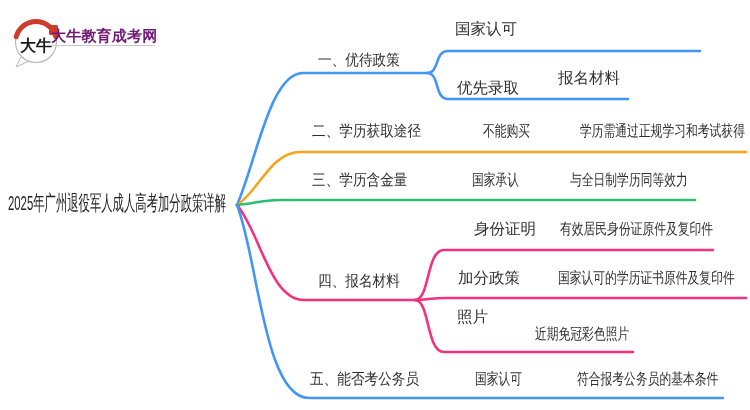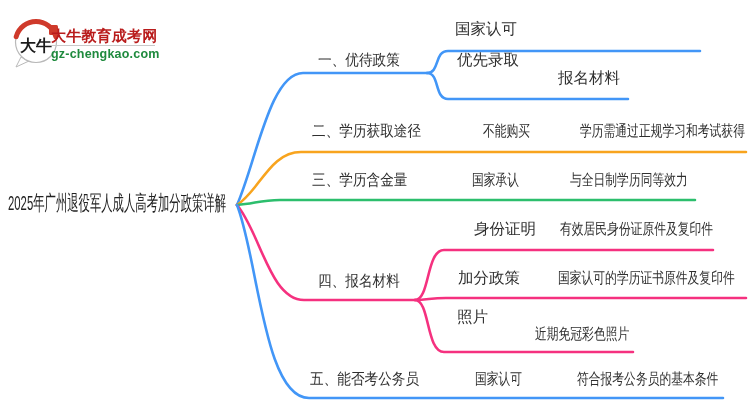--- a/index.html
+++ b/index.html
@@ -17,21 +17,21 @@
   .sx76{transform:scaleX(0.76);}
   .root-label{
     position:absolute;left:8px;top:192px;white-space:nowrap;color:#222;
     font-size:21px;line-height:1.06;transform:scaleX(0.54);transform-origin:left top;
   }
   
   .logo{position:absolute;left:8px;top:12px;width:170px;height:60px;}
   .logo-badge{position:absolute;left:0;top:2px;}
   .logo-title{
     position:absolute;left:43px;top:15px;font-size:15px;font-weight:bold;
-    color:#b91c1c;white-space:nowrap;letter-spacing:0.2px;
+    color:#701a75;white-space:nowrap;letter-spacing:0.2px;
   }
   .logo-divider{position:absolute;left:43px;top:32.5px;width:104px;height:1px;background:#c9c9c9;}
   .logo-domain{
     position:absolute;left:43px;top:34.5px;font-size:12.5px;font-weight:bold;
     color:#1e8a3d;white-space:nowrap;letter-spacing:0.2px;
   }
 </style>
 </head>
 <body>
 
@@ -60,28 +60,27 @@
   <div class="logo">
     <svg class="logo-badge" width="56" height="56" viewBox="0 0 56 56">
       <path d="M13,43 L8,53 L21,47 Z" fill="#ffffff" stroke-width="1" stroke="#b9b9b9"></path>
       <circle cx="28" cy="28" r="20.5" fill="#ffffff" stroke-width="1.2" stroke="#b9b9b9"></circle>
       <path d="M8.2,22.7 A20.5,20.5 0 0 1 47.8,22.7" fill="none" stroke-width="5" stroke-linecap="round" stroke="#cf3a2b"></path>
       <rect x="41" y="11" width="9" height="10" rx="1.5" fill="#cf3a2b"></rect>
       <text x="12" y="37" font-size="16" font-weight="bold" fill="#1a1a1a">大牛</text>
     </svg>
     <div class="logo-title">大牛教育成考网</div>
     <div class="logo-divider"></div>
-    <div class="logo-domain">gz-chengkao.com</div>
   </div>
 
   <div class="root-label">2025年广州退役军人成人高考加分政策详解</div>
 
   <div class="node sx88" style="left:318px;top:52px">一、优待政策</div>
   <div class="node sx100" style="left:455px;top:21px">国家认可</div>
-  <div class="node sx100" style="left:457px;top:52px">优先录取</div>
+  <div class="node sx100" style="left:457px;top:80px">优先录取</div>
   <div class="node sx100" style="left:558px;top:70px">报名材料</div>
 
   <div class="node sx88" style="left:312px;top:123px">二、学历获取途径</div>
   <div class="node sx76" style="left:483px;top:123px">不能购买</div>
   <div class="node sx76" style="left:580px;top:123px">学历需通过正规学习和考试获得</div>
 
   <div class="node sx88" style="left:312px;top:172px">三、学历含金量</div>
   <div class="node sx76" style="left:472px;top:172px">国家承认</div>
   <div class="node sx76" style="left:570px;top:172px">与全日制学历同等效力</div>
 

